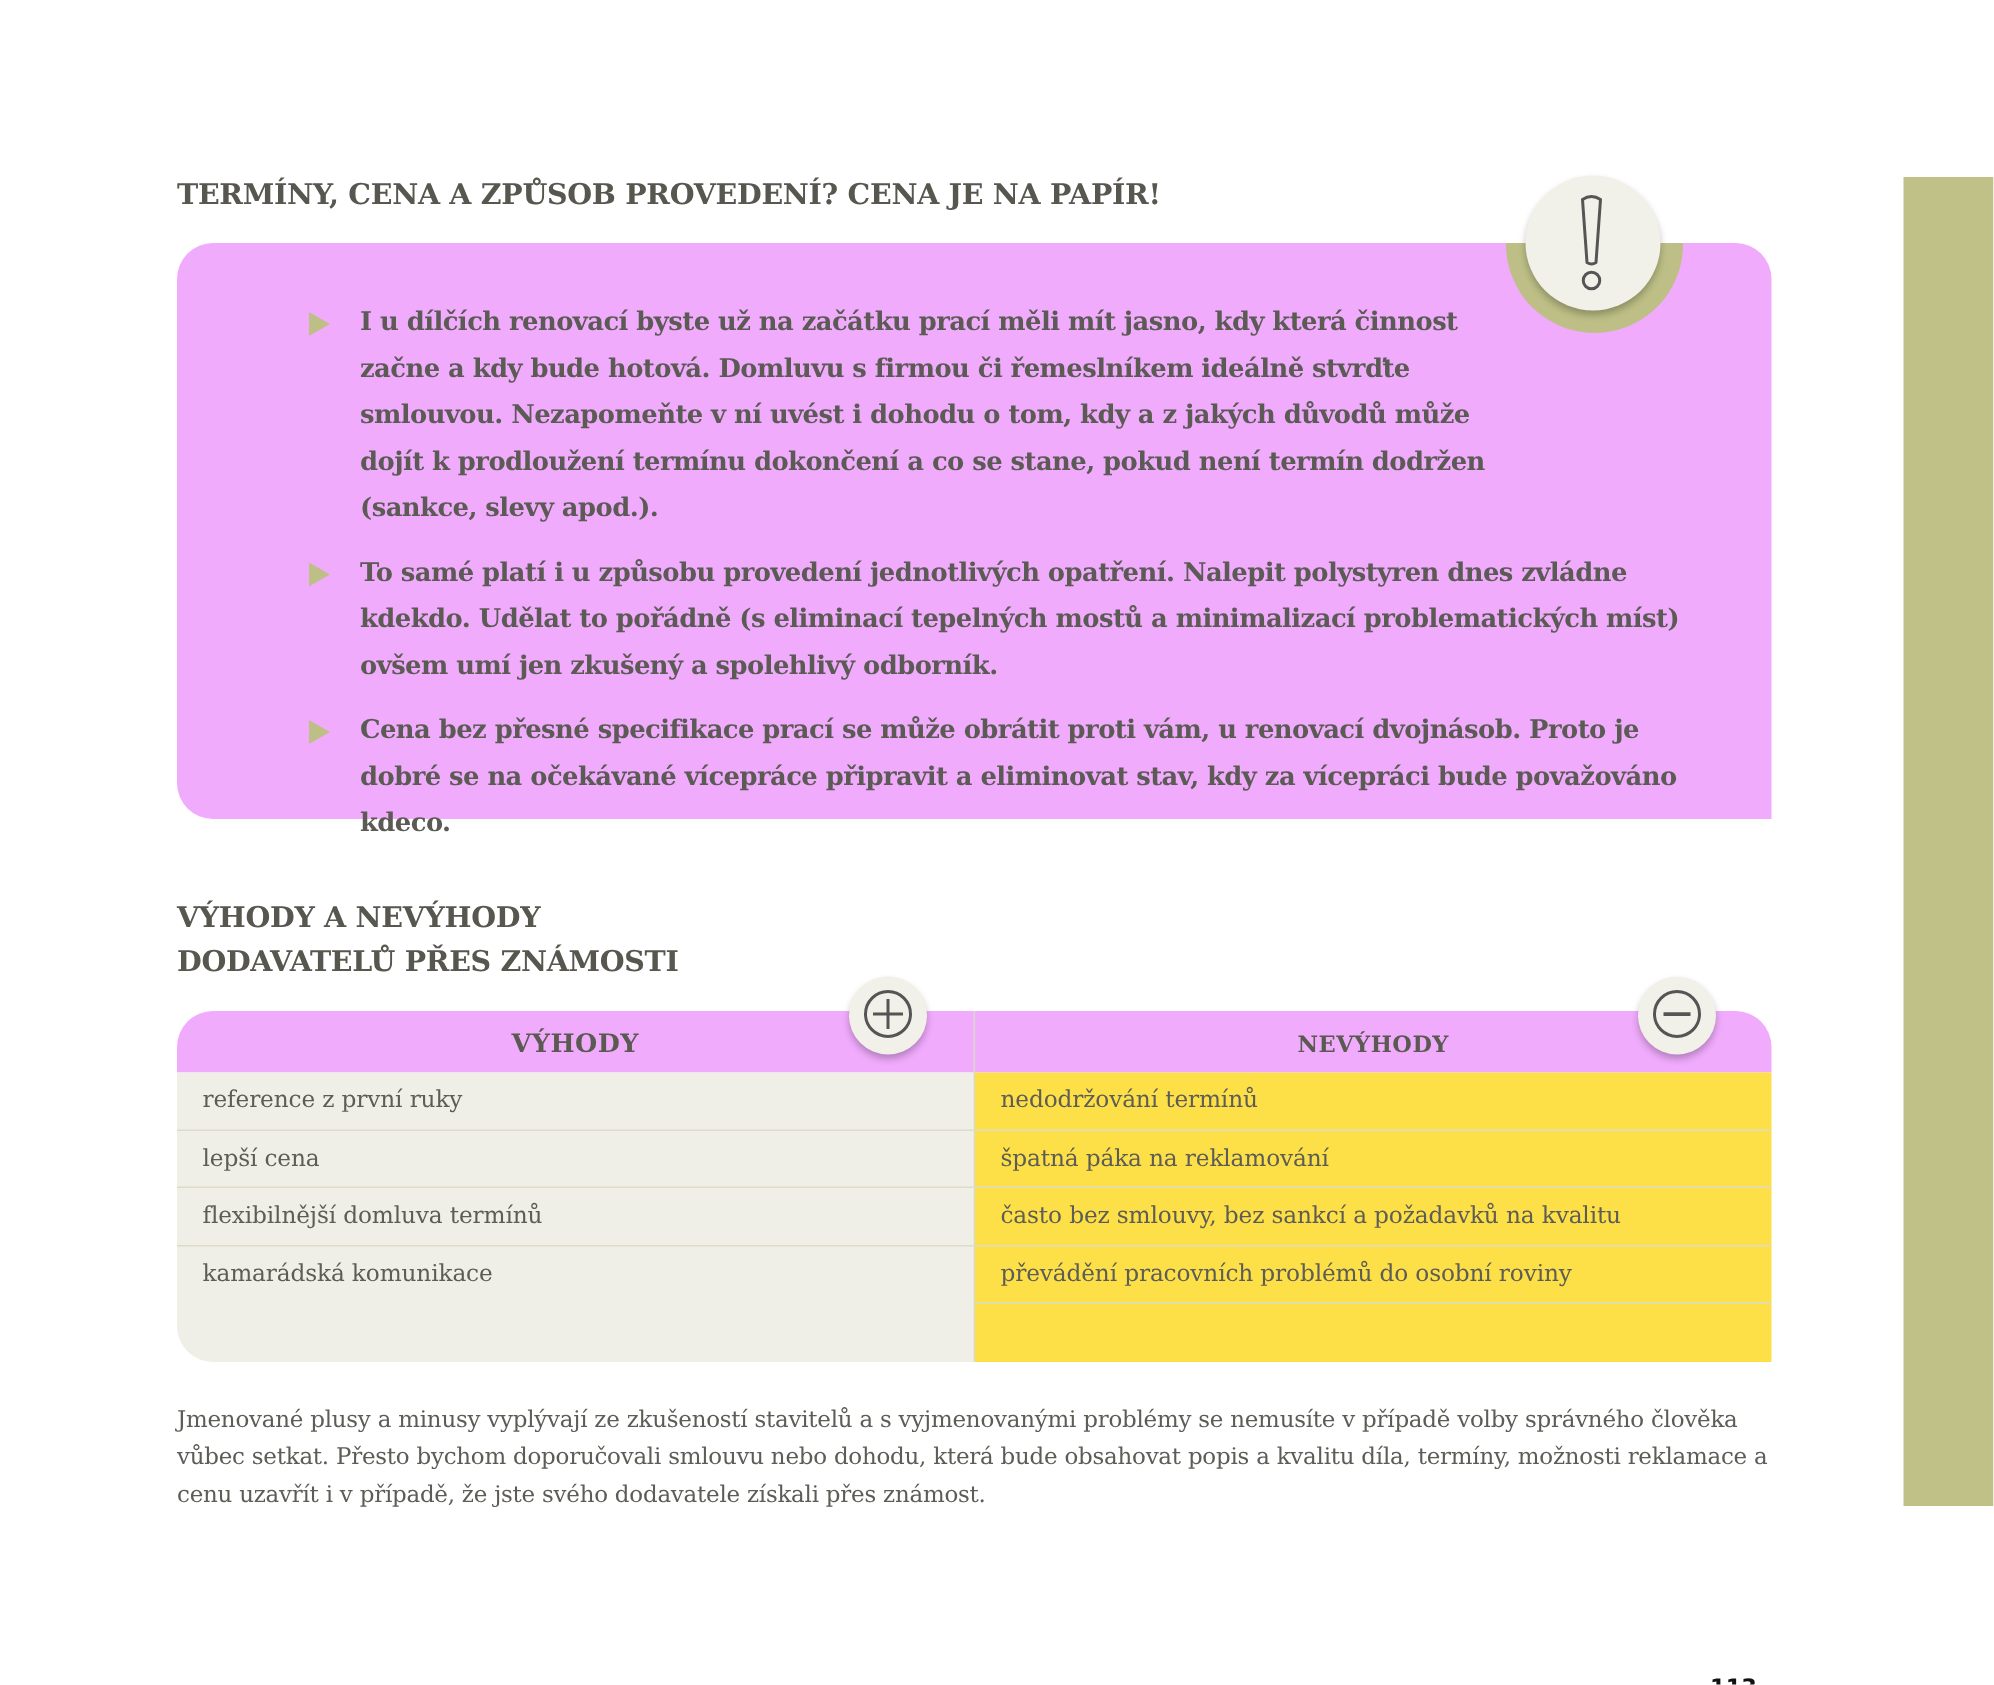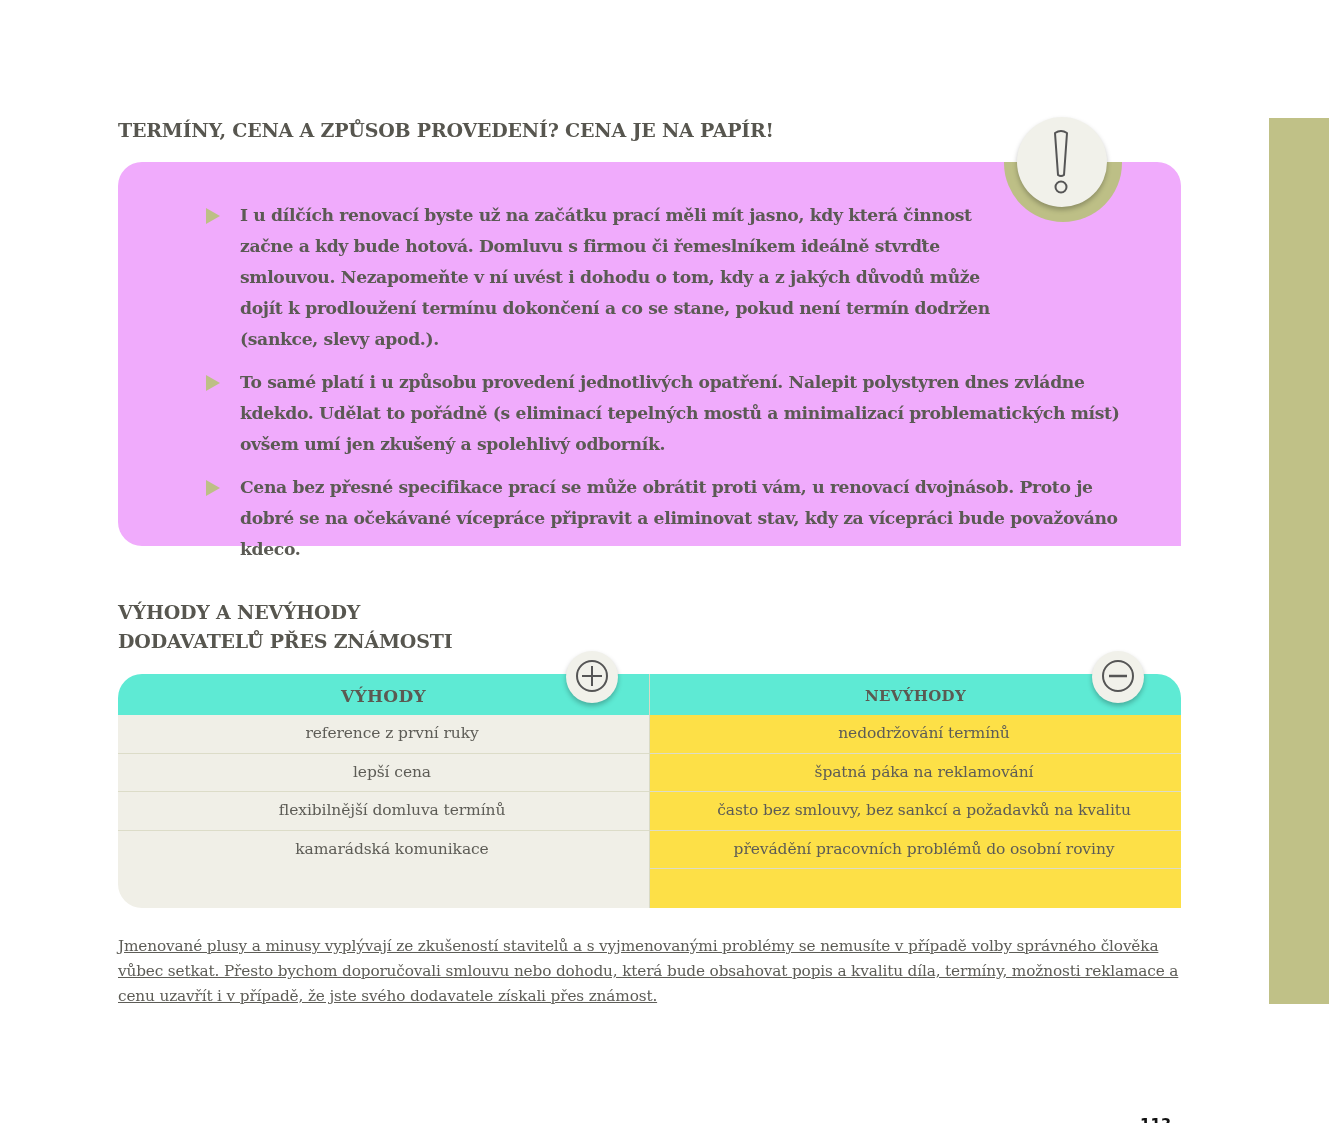--- a/index.html
+++ b/index.html
@@ -43,52 +43,52 @@
     background: #bdbf86; border-radius: 0 0 59px 59px;
   }
   .warn-circle {
     position: absolute; left: 13px; top: 13px; width: 90px; height: 90px; border-radius: 50%;
     background: #f1f1ea; box-shadow: 0 3px 5px rgba(0,0,0,0.25);
   }
   .warn-circle svg { position: absolute; left: 0; top: 0; }
 
   .table-wrap { position: absolute; left: 118px; top: 674px; width: 1063px; height: 234px; }
   .tbl-head {
-    position: absolute; left: 0; top: 0; width: 1063px; height: 41px; background: #5eead4;
+    position: absolute; left: 0; top: 0; width: 1063px; height: 41px; background: #f0abfc;
     border-radius: 24px 24px 0 0;
   }
   .col-head {
     position: absolute; top: 0; height: 41px; line-height: 44px; text-align: center;
     font-weight: bold; color: #5b5a52; letter-spacing: 0.3px;
   }
   .col-head.pros { left: 0; width: 531px; font-size: 17px; }
   .col-head.cons { left: 532px; width: 531px; font-size: 15px; }
   .head-divider { position: absolute; left: 531px; top: 0; width: 1px; height: 234px; background: #d9dac6; }
-  .col { position: absolute; top: 41px; height: 193px; text-align: center; }
+  .col { position: absolute; top: 41px; height: 193px; }
   .col.pros { left: 0; width: 531px; background: #f0efe7; border-radius: 0 0 0 24px; }
   .col.cons { left: 532px; width: 531px; background: #fde047; }
   .cell {
     height: 38.6px; line-height: 36px; box-sizing: border-box;
     padding-left: 17px; font-size: 15.5px; color: #5d5c56; letter-spacing: -0.1px;
     border-bottom: 1px solid #dcdcc8;
   }
   .col.cons .cell { padding-left: 17px; }
   .cell:last-child { border-bottom: none; }
 
   .icon-badge {
     position: absolute; width: 52px; height: 52px; border-radius: 50%;
     background: #f1f1ea; box-shadow: 0 3px 5px rgba(0,0,0,0.25);
   }
   .icon-badge svg { position: absolute; left: 0; top: 0; }
   .plus-badge { left: 566px; top: 651px; }
   .minus-badge { left: 1092px; top: 651px; }
 
   .footnote {
     position: absolute; left: 118px; top: 934px; width: 1070px; margin: 0;
-    font-size: 15.3px; line-height: 25px; color: #5d5c56; letter-spacing: -0.15px; text-decoration: underline;
+    font-size: 15.3px; line-height: 25px; color: #5d5c56; letter-spacing: -0.15px;
   }
   .page-num {
     position: absolute; left: 1140px; top: 1116px; width: 41px; 
     font-family: "DejaVu Sans", sans-serif; font-weight: bold; font-size: 15px; color: #111;
   }
 </style>
 </head>
 <body>
 
 <div class="side-bar"></div>

